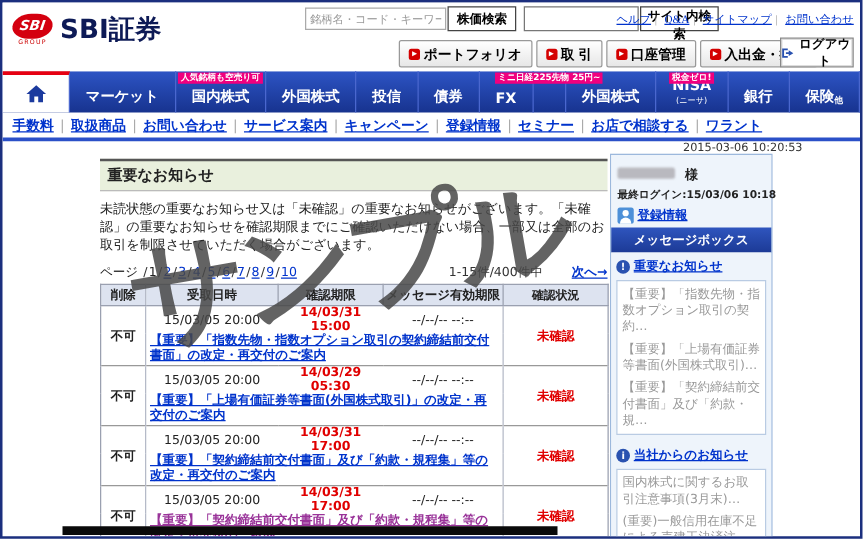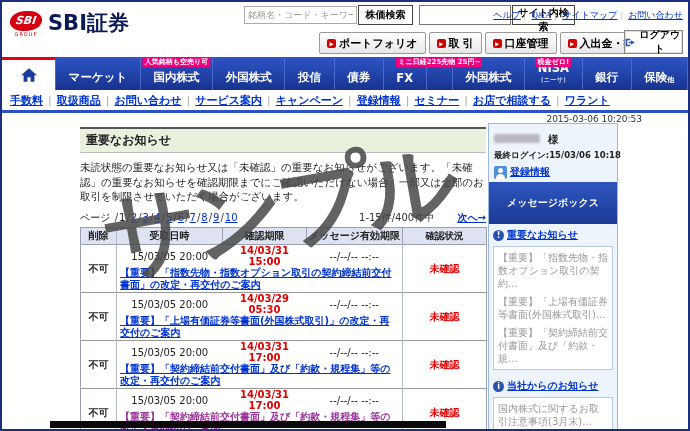--- a/index.html
+++ b/index.html
@@ -112,21 +112,21 @@
   .lastlogin { font-size:8.5px; font-weight:bold; margin-top:3px; white-space:nowrap;text-align:center; }
   .lastlogin .v { font-weight:bold; }
   .reglink { display:flex; align-items:center; gap:3px; margin-top:3px; }
   .reglink a { font-size:10px; font-weight:bold; color:#0033cc; text-decoration:underline; }
   .person-ic { width:13px; height:13px; background:#4d90d8; border-radius:2px; position:relative; }
   .person-ic::before { content:""; position:absolute; left:4px; top:2px; width:5px; height:5px;
     border-radius:50%; background:#fff; }
   .person-ic::after { content:""; position:absolute; left:2px; top:8px; width:9px; height:5px;
     border-radius:5px 5px 0 0; background:#fff; }
   .msgbox-bar { background:linear-gradient(#2f55be,#1c3a96); color:#fff; font-size:10px;
-    font-weight:bold; text-align:center; padding:14px 0; }
+    font-weight:bold; text-align:center; padding:3px 0; }
   .sb-section { background:#eef4fb; padding:4px 4px 5px; }
   .sb-link { display:flex; align-items:center; gap:3px; margin-bottom:4px; }
   .sb-link a { font-size:10px; font-weight:bold; color:#0033cc; text-decoration:underline; }
   .circ-ic { flex:0 0 11px; width:11px; height:11px; border-radius:50%; background:#2a52b0;
     color:#fff; font-size:8px; font-weight:bold; text-align:center; line-height:11px; }
   .sb-items { background:#fff; border:1px solid #b9cbe3; padding:4px 4px; }
   .sb-item { font-size:10px; color:#999; line-height:1.3; margin-bottom:5px; }
   .sb-item:last-child { margin-bottom:0; }
 
   

